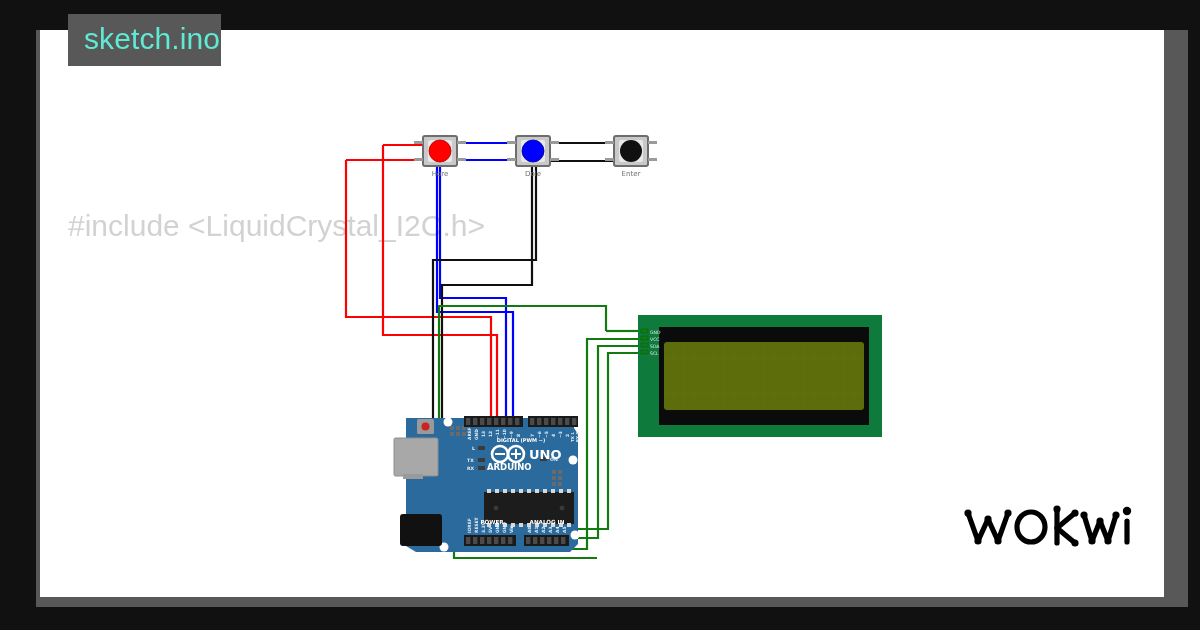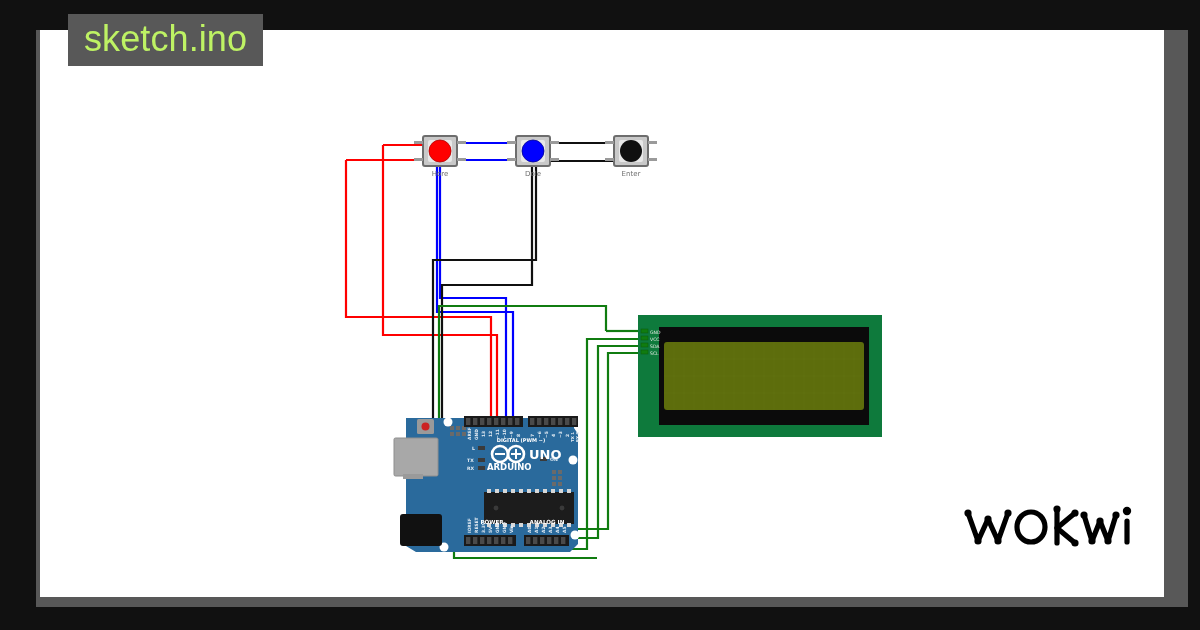--- a/index.html
+++ b/index.html
@@ -31,24 +31,24 @@
     left: 40px; top: 30px;
     width: 1124px; height: 567px;
     background: #ffffff;
     overflow: hidden;
   }
 
   
   .file-tab {
     position: absolute;
     left: 68px; top: 14px;
-    padding: 7px 16px 9px 16px;
+    padding: 7px 1px 9px 16px;
     background: #585858;
-    color: #bef264;
-    font-size: 36px;
+    color: #5eead4;
+    font-size: 30px;
     line-height: 36px;
     font-weight: 400;
     letter-spacing: 0.1px;
     z-index: 40;
     white-space: nowrap;
   }
 
   
   .code {
     position: absolute;
@@ -81,20 +81,21 @@
 </head>
 <body>
 
 <div id="root">
 
   <div class="frame-shadow"></div>
 
   <div class="canvas">
 
     <div class="code">
+      <div class="code-line">#include &lt;LiquidCrystal_I2C.h&gt;</div>
       <div class="code-line"></div>
       
       
       
       
       
       
       
       
     </div>

